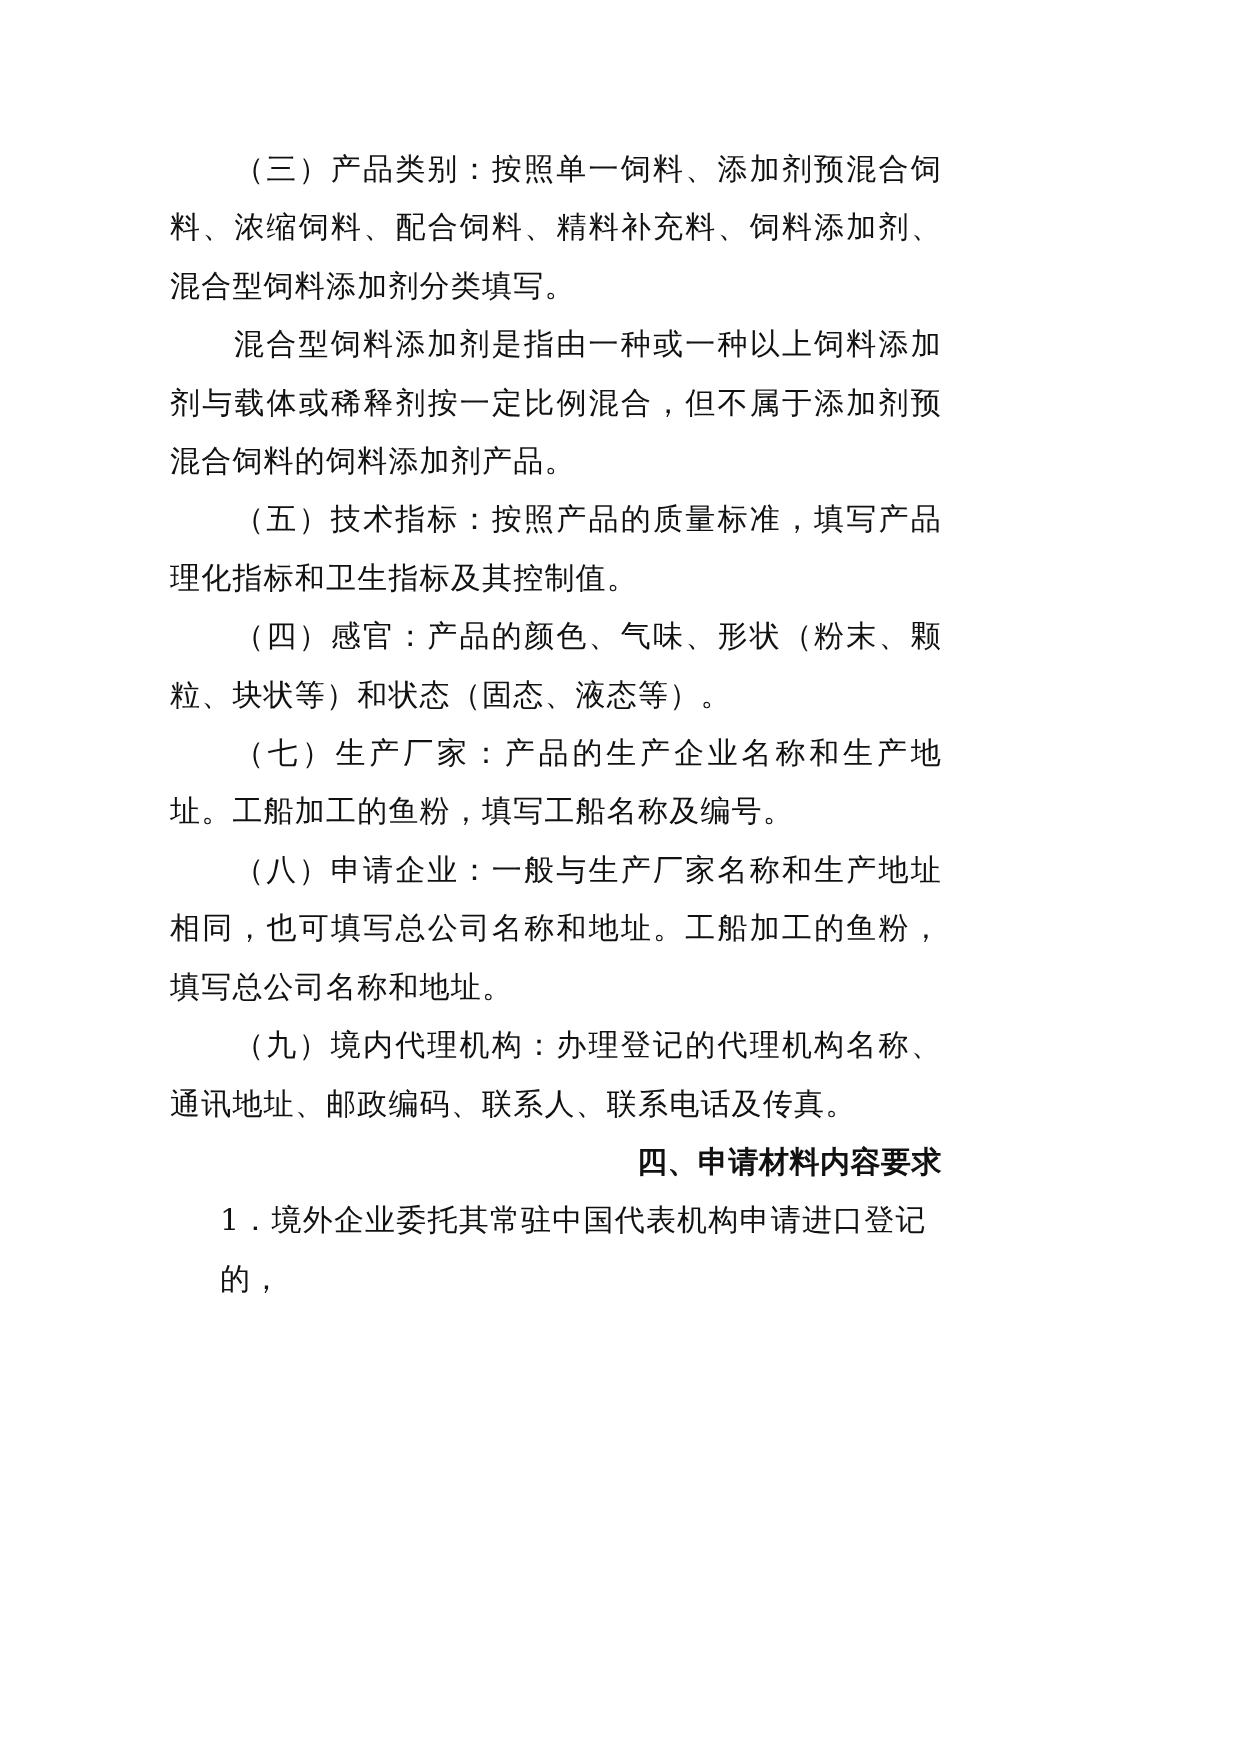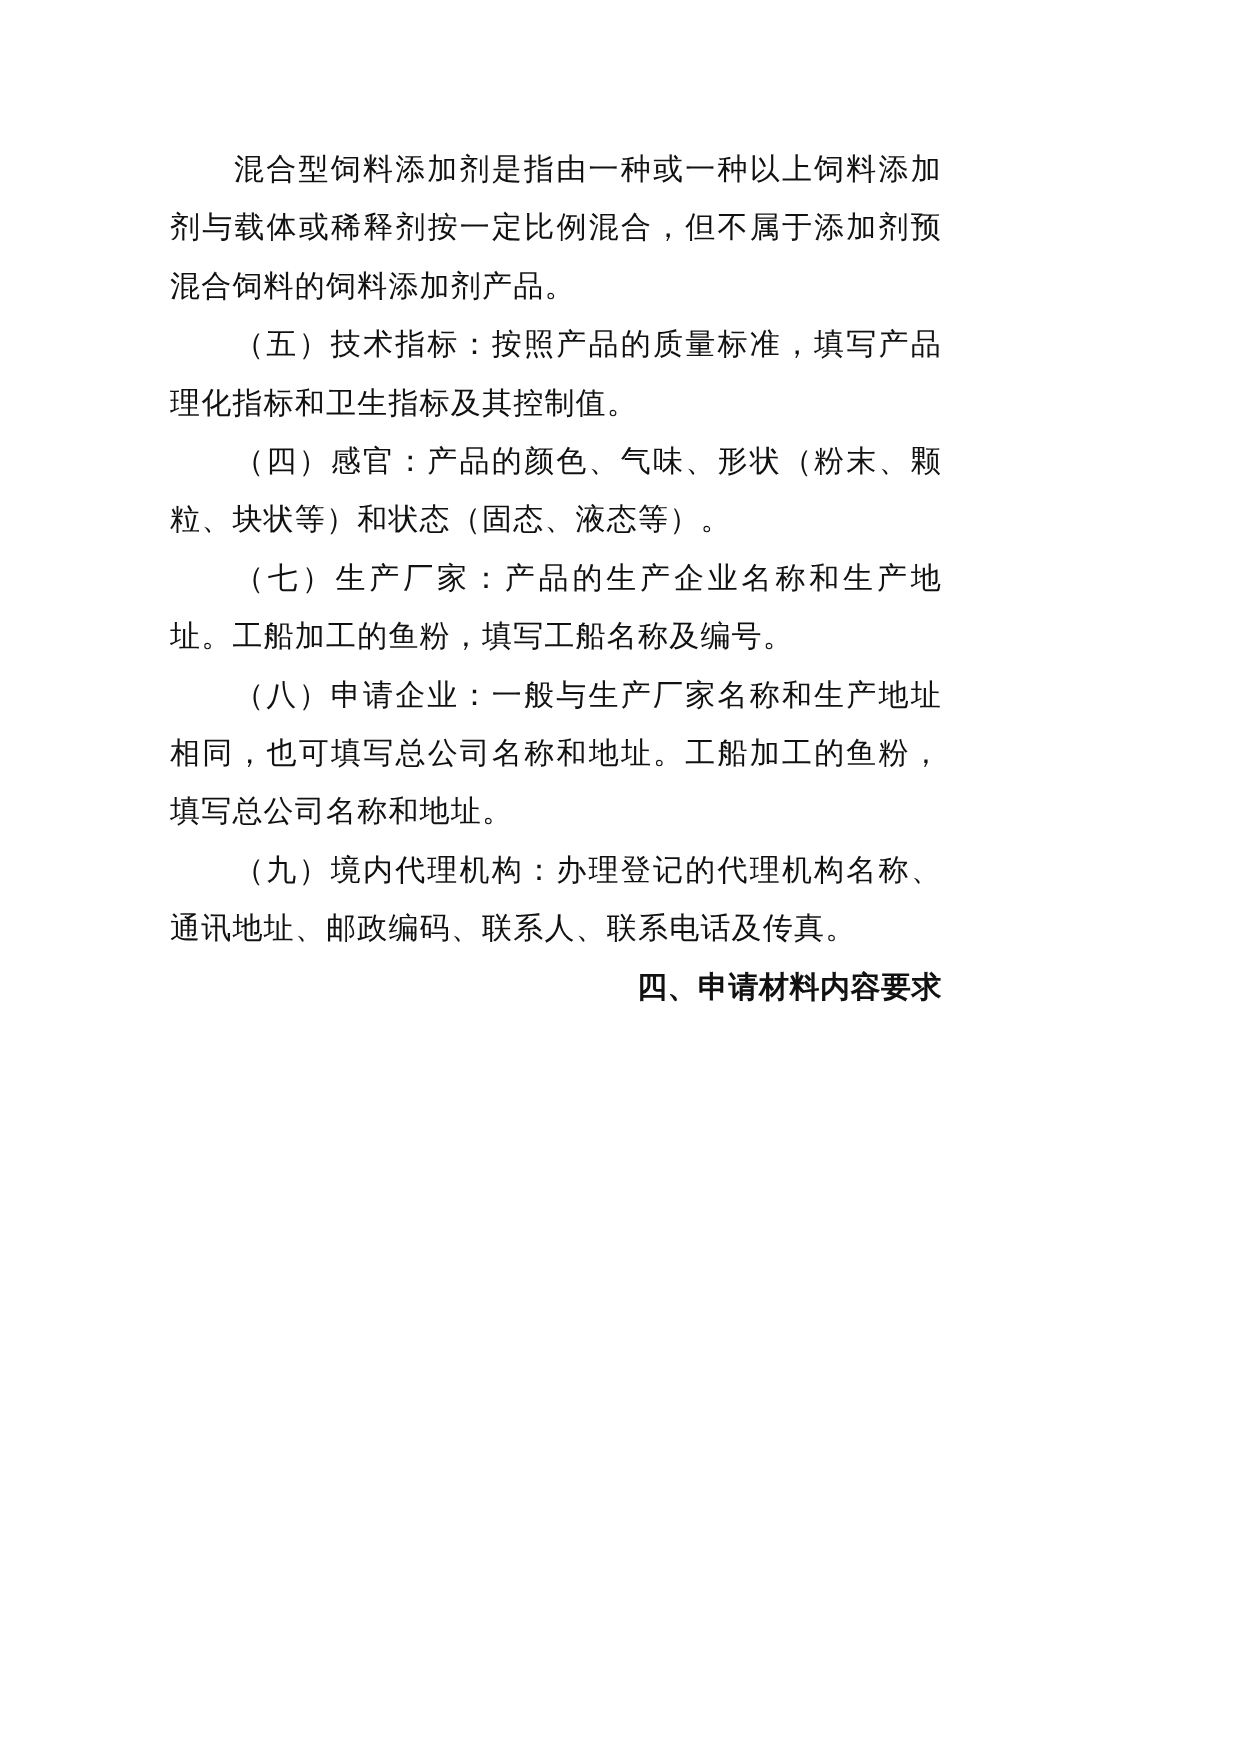--- a/index.html
+++ b/index.html
@@ -51,20 +51,22 @@
       letter-spacing: 1.2px;
     }
     .sub.noind {
       padding-left: 50px;
     }
   </style>
 </head>
 <body>
 
 <div class="page">
+  <p class="para indent">（三）产品类别：按照单一饲料、添加剂预混合饲料、浓缩饲料、配合饲料、精料补充料、饲料添加剂、混合型饲料添加剂分类填写。</p>
   <p class="para indent">混合型饲料添加剂是指由一种或一种以上饲料添加剂与载体或稀释剂按一定比例混合，但不属于添加剂预混合饲料的饲料添加剂产品。</p>
   <p class="para indent">（五）技术指标：按照产品的质量标准，填写产品理化指标和卫生指标及其控制值。</p>
   <p class="para indent">（四）感官：产品的颜色、气味、形状（粉末、颗粒、块状等）和状态（固态、液态等）。</p>
   <p class="para indent">（七）生产厂家：产品的生产企业名称和生产地址。工船加工的鱼粉，填写工船名称及编号。</p>
   <p class="para indent">（八）申请企业：一般与生产厂家名称和生产地址相同，也可填写总公司名称和地址。工船加工的鱼粉，填写总公司名称和地址。</p>
   <p class="para indent">（九）境内代理机构：办理登记的代理机构名称、通讯地址、邮政编码、联系人、联系电话及传真。</p>
   <h2 class="heading">四、申请材料内容要求</h2>
+  <p class="sub noind">1．境外企业委托其常驻中国代表机构申请进口登记的，</p>
 </div>
 
 </body></html>

